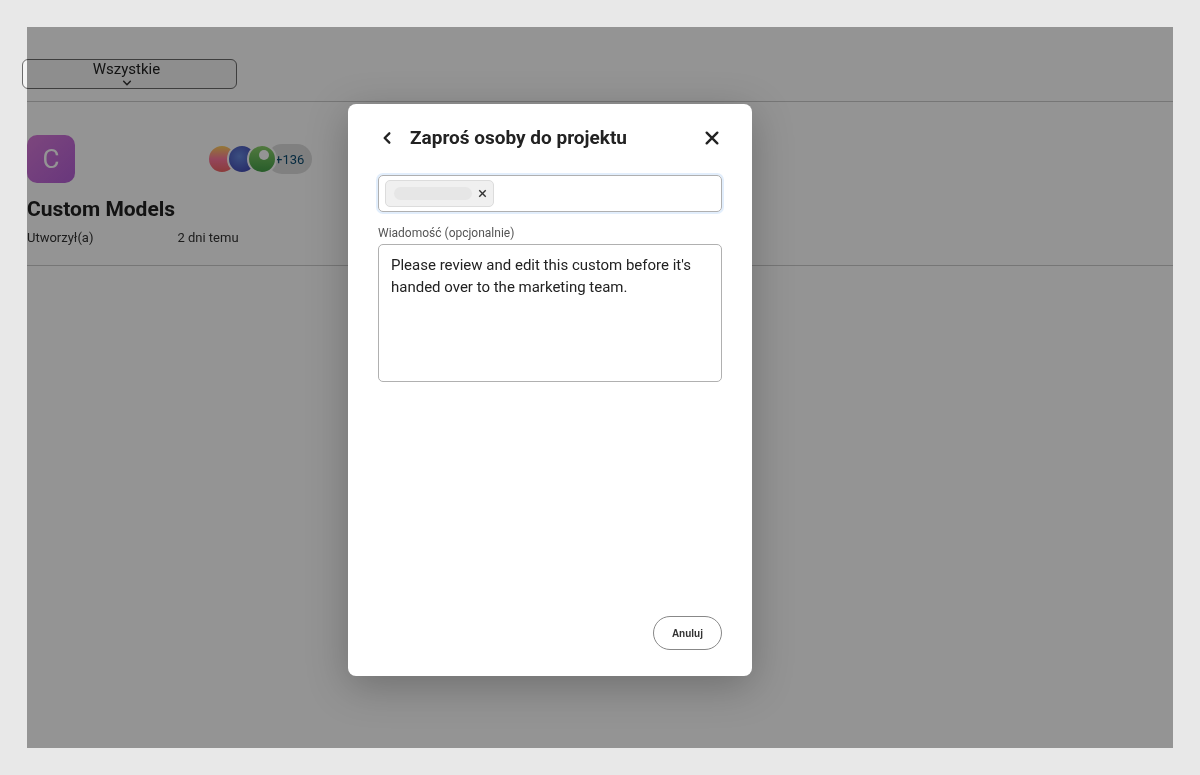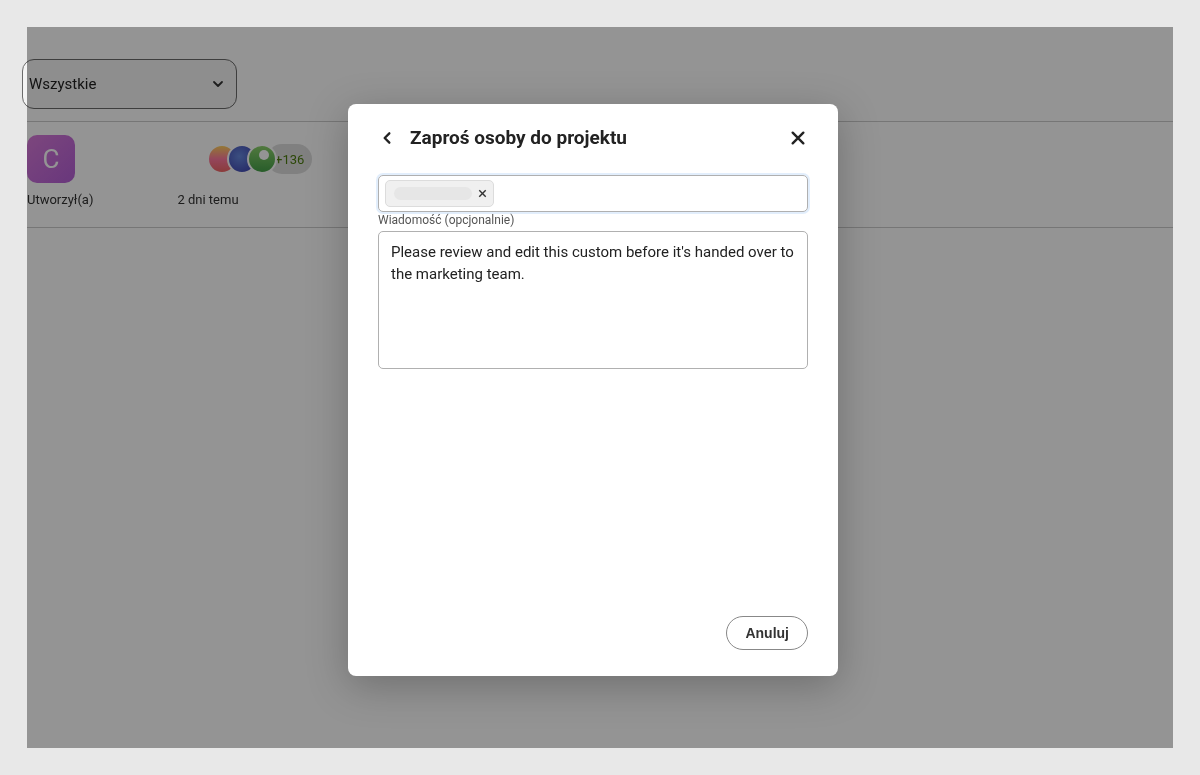--- a/index.html
+++ b/index.html
@@ -37,26 +37,27 @@
       top: 32px;
       width: 100%;
       border-bottom: 1px solid #ccc;
       padding-bottom: 12px;
     }
     .filter-select {
       display: inline-flex;
       align-items: center;
       justify-content: space-between;
       border: 1px solid #6b6b6b;
-      border-radius: 12px;
-      height: 50px;
+      border-radius: 6px;
+      height: 30px;
       width: 215px;
       padding: 0 12px 0 6px;
       margin-left: -5px;
       background: #f4f4f4;
+      flex-direction: column;
     }
     .filter-select span {
       font-size: 15px;
       color: #222;
     }
     .chevron-down {
       width: 12px;
       height: 12px;
     }
     .project-row {
@@ -105,21 +106,21 @@
     .av1 { background: linear-gradient(180deg,#ffcf5c 0%,#ff7a9e 50%,#e66 100%); }
     .av2 { background: radial-gradient(circle at 40% 40%, #68d 0%, #3a3aa8 100%); }
     .av3 { background: linear-gradient(180deg,#8bd06b 0%,#45a049 100%); position:relative;}
     .av3::after{content:"";position:absolute;width:10px;height:10px;background:#fff;border-radius:50%;top:4px;left:10px;}
     .avatar-more {
       margin-left: -10px;
       height: 30px;
       padding: 0 8px;
       border-radius: 15px;
       background: #ddd;
-      color: #4d7c0f;
+      color: #0c4a6e;
       font-size: 13px;
       display: flex;
       align-items: center;
     }
     .project-title {
       font-size: 21px;
       font-weight: 700;
       color: #222;
       margin-top: 14px;
       margin-left: 0;
@@ -137,21 +138,21 @@
       background: #fff;
       border-radius: 12px;
       width: 68px;
       height: 20px;
     }
     
     .modal {
       position: absolute;
       left: 348px;
       top: 104px;
-      width: 490px;
+      width: 404px;
       height: 572px;
       background: #fff;
       border-radius: 8px;
       box-shadow: 0 10px 40px rgba(0,0,0,0.25);
       padding: 22px 30px 26px 30px;
       display: flex;
       flex-direction: column;
     }
     .modal-header {
       display: flex;
@@ -225,21 +226,21 @@
       justify-content: center;
       gap: 8px;
       padding: 0 10px;
       font-size: 15px;
       color: #222;
       cursor: pointer;
     }
     .field-label {
       font-size: 12px;
       color: #555;
-      margin-top: 1px;
+      margin-top: 14px;
       margin-bottom: 4px;
     }
     .message-box {
       width: 100%;
       height: 138px;
       border: 1px solid #b0b0b0;
       border-radius: 5px;
       padding: 10px 12px;
       font-size: 15px;
       color: #222;
@@ -250,21 +251,21 @@
     .modal-footer {
       margin-top: auto;
       display: flex;
       justify-content: flex-end;
       gap: 14px;
     }
     .btn {
       height: 34px;
       border-radius: 17px;
       padding: 0 18px;
-      font-size: 14px;
+      font-size: 10px;
       font-weight: 600;
       cursor: pointer;
       display: inline-flex;
       align-items: center;
       border: none;
     }
     .btn-secondary {
       background: #fff;
       border: 1.5px solid #888;
       color: #333;
@@ -292,20 +293,21 @@
       <div class="project-thumb">
         <span>C</span>
       </div>
       <div class="avatars">
         <div class="avatar av1"></div>
         <div class="avatar av2"></div>
         <div class="avatar av3"></div>
         <div class="avatar-more">+136</div>
       </div>
     </div>
+    <div class="project-title">Custom Models</div>
     <div class="project-meta">
       <span>Utworzył(a)</span>
       <span class="redacted"></span>
       <span>2 dni temu</span>
     </div>
   </div>
 </div>
 
 <div class="app-overlay"></div>
 

